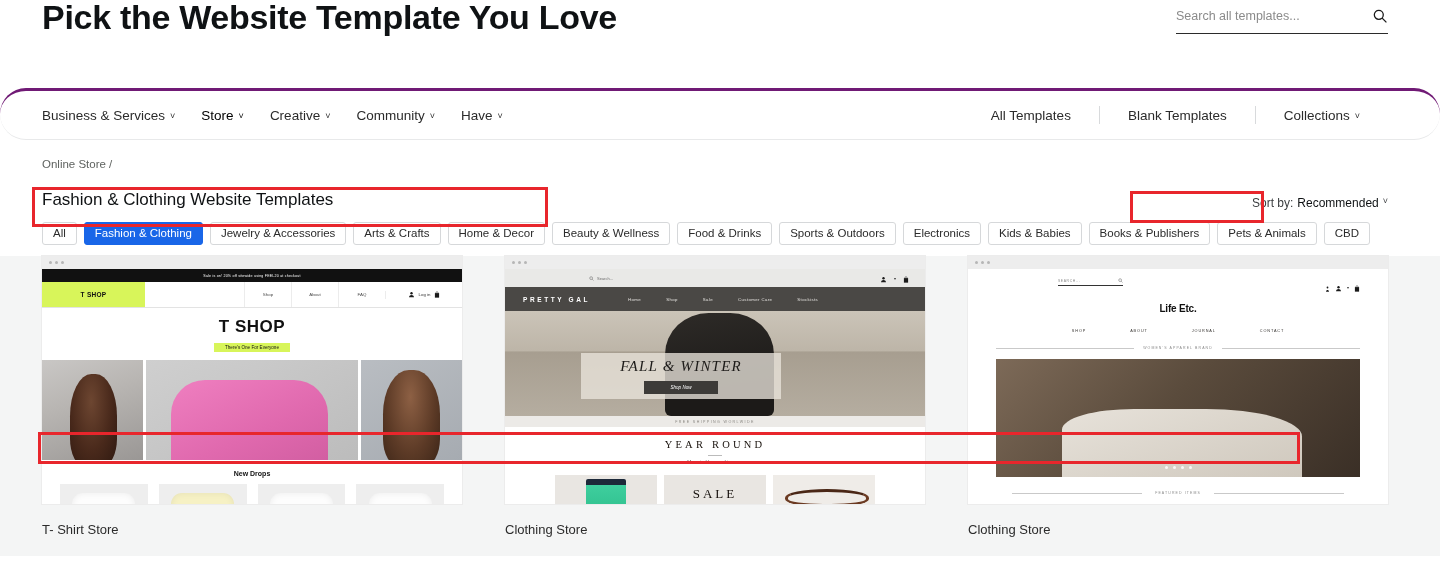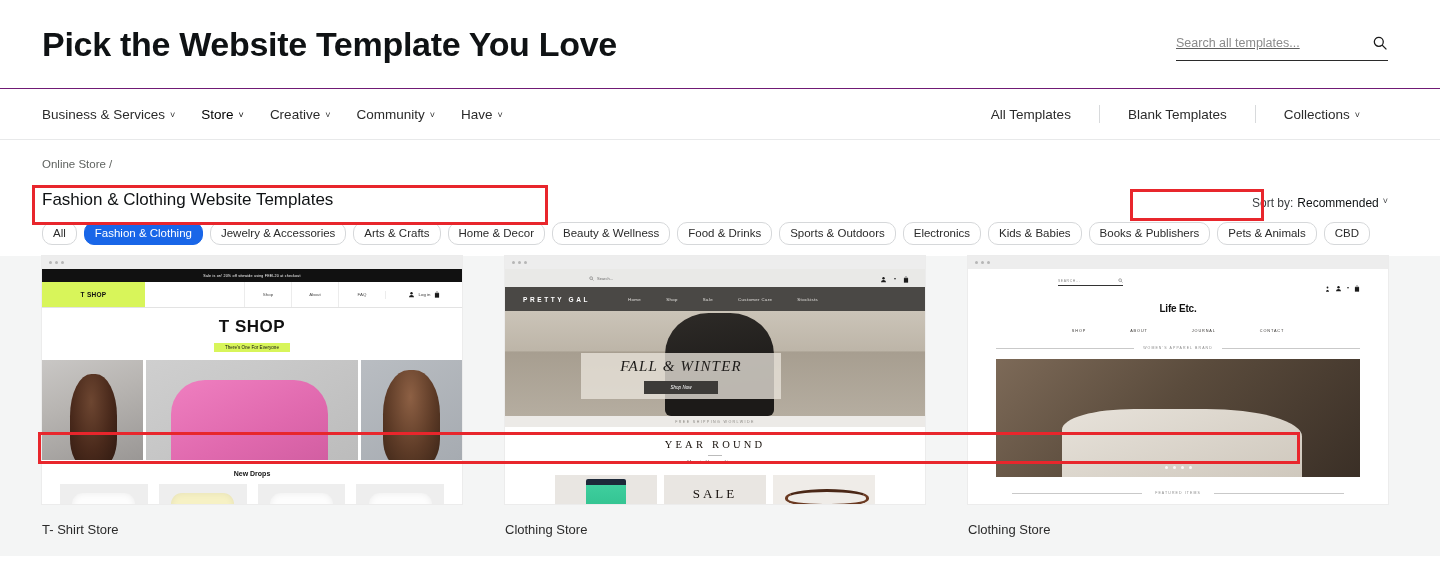--- a/index.html
+++ b/index.html
@@ -6,51 +6,52 @@
   html, body {
     width: 1440px; height: 569px;
     background: #ffffff;
     font-family: "Liberation Sans", sans-serif;
     overflow: hidden;
   }
 
   
   .header {
     height: 88px;
-    display: flex; align-items: center;
+    display: flex; 
     padding: 0 52px 0 42px;
     background: #fff;
   }
   .page-title {
     font-size: 34px; font-weight: 700; color: #0f1214;
     letter-spacing: -0.3px; line-height: 1;
   }
   .header-spacer { flex: 1; }
   .search-box {
     width: 212px; height: 34px;
     border-bottom: 1px solid #2b2b2b;
     display: flex; align-items: center; justify-content: space-between;
     padding-bottom: 2px;
   }
   .search-input {
     border: none; outline: none; background: transparent;
     font-family: "Liberation Sans", sans-serif;
-    font-size: 12.5px; color: #5f5f5f; width: 170px; text-decoration: underline;
+    font-size: 12.5px; color: #5f5f5f; width: 170px;
   }
   .search-input::placeholder { color: #8b8b8b; }
   .search-icon { width: 16px; height: 16px; flex: none; }
 
   
   .navbar {
     height: 52px;
-    border-top: 1px solid #701a75;
+    border-top: 3px solid #701a75;
     border-bottom: 1px solid #e8e9ea;
     display: flex; align-items: center;
     padding: 0 52px 0 42px;
     position: relative;
+    border-radius: 26px;
   }
   .nav-left { display: flex; align-items: center; gap: 26px; }
   .nav-item {
     font-size: 13.5px; color: #2b2b2b; cursor: pointer;
     display: flex; align-items: center; gap: 5px; white-space: nowrap;
   }
   .nav-item.active { color: #000000; }
   .caret { font-size: 9px; line-height: 1; position: relative; top: 1px; }
   .nav-right { margin-left: auto; display: flex; align-items: center; }
   .nav-right .nav-item { padding: 0 28px; }
@@ -79,21 +80,21 @@
   .sortby b { font-weight: 400; color: #0f1214; }
 
   
   .chiprow {
     display: flex; align-items: center; gap: 7px;
     padding: 12px 0 0 42px;
     position: relative;
   }
   .chip {
     height: 23px; padding: 0 10px;
-    border: 1px solid #d6d8da; border-radius: 10px;
+    border: 1px solid #d6d8da; border-radius: 3px;
     background: #fff; color: #2b2b2b;
     font-size: 11.5px; line-height: 21px;
     white-space: nowrap; cursor: pointer;
   }
   .chip.selected {
     background: #1966e8; border-color: #1966e8; color: #fff; font-weight: 400;
   }
 
   
   .grid {

